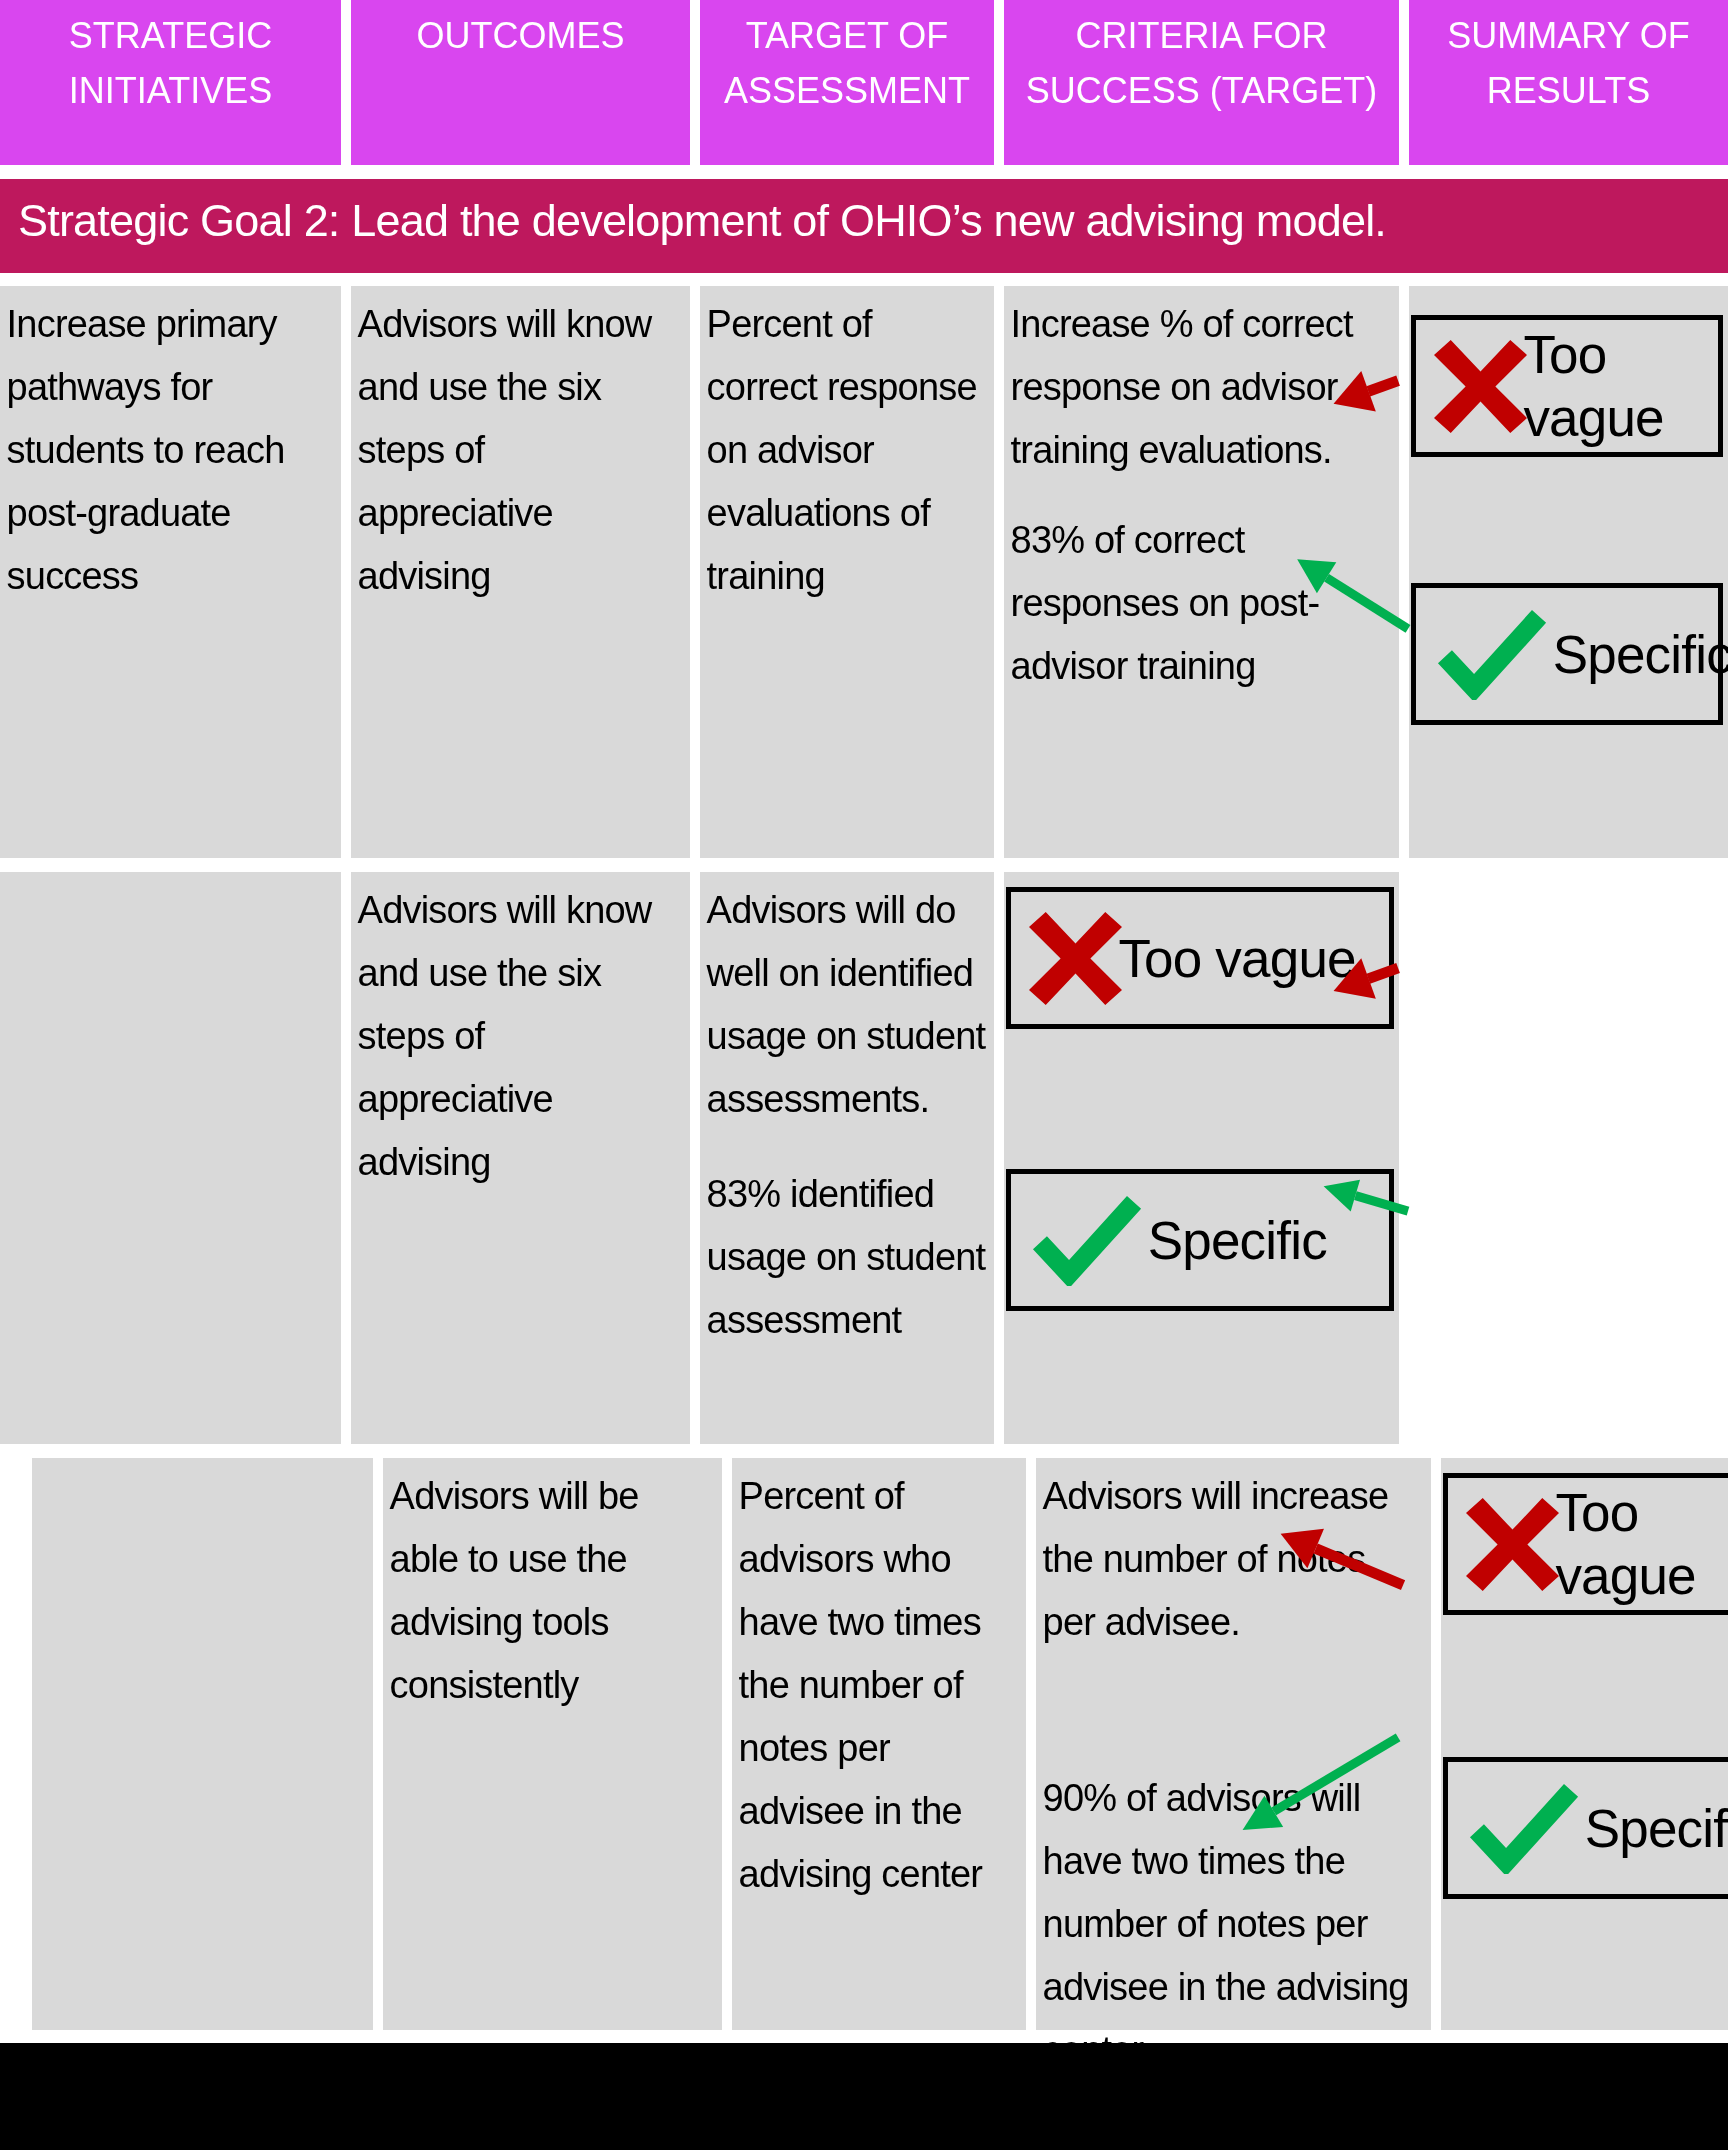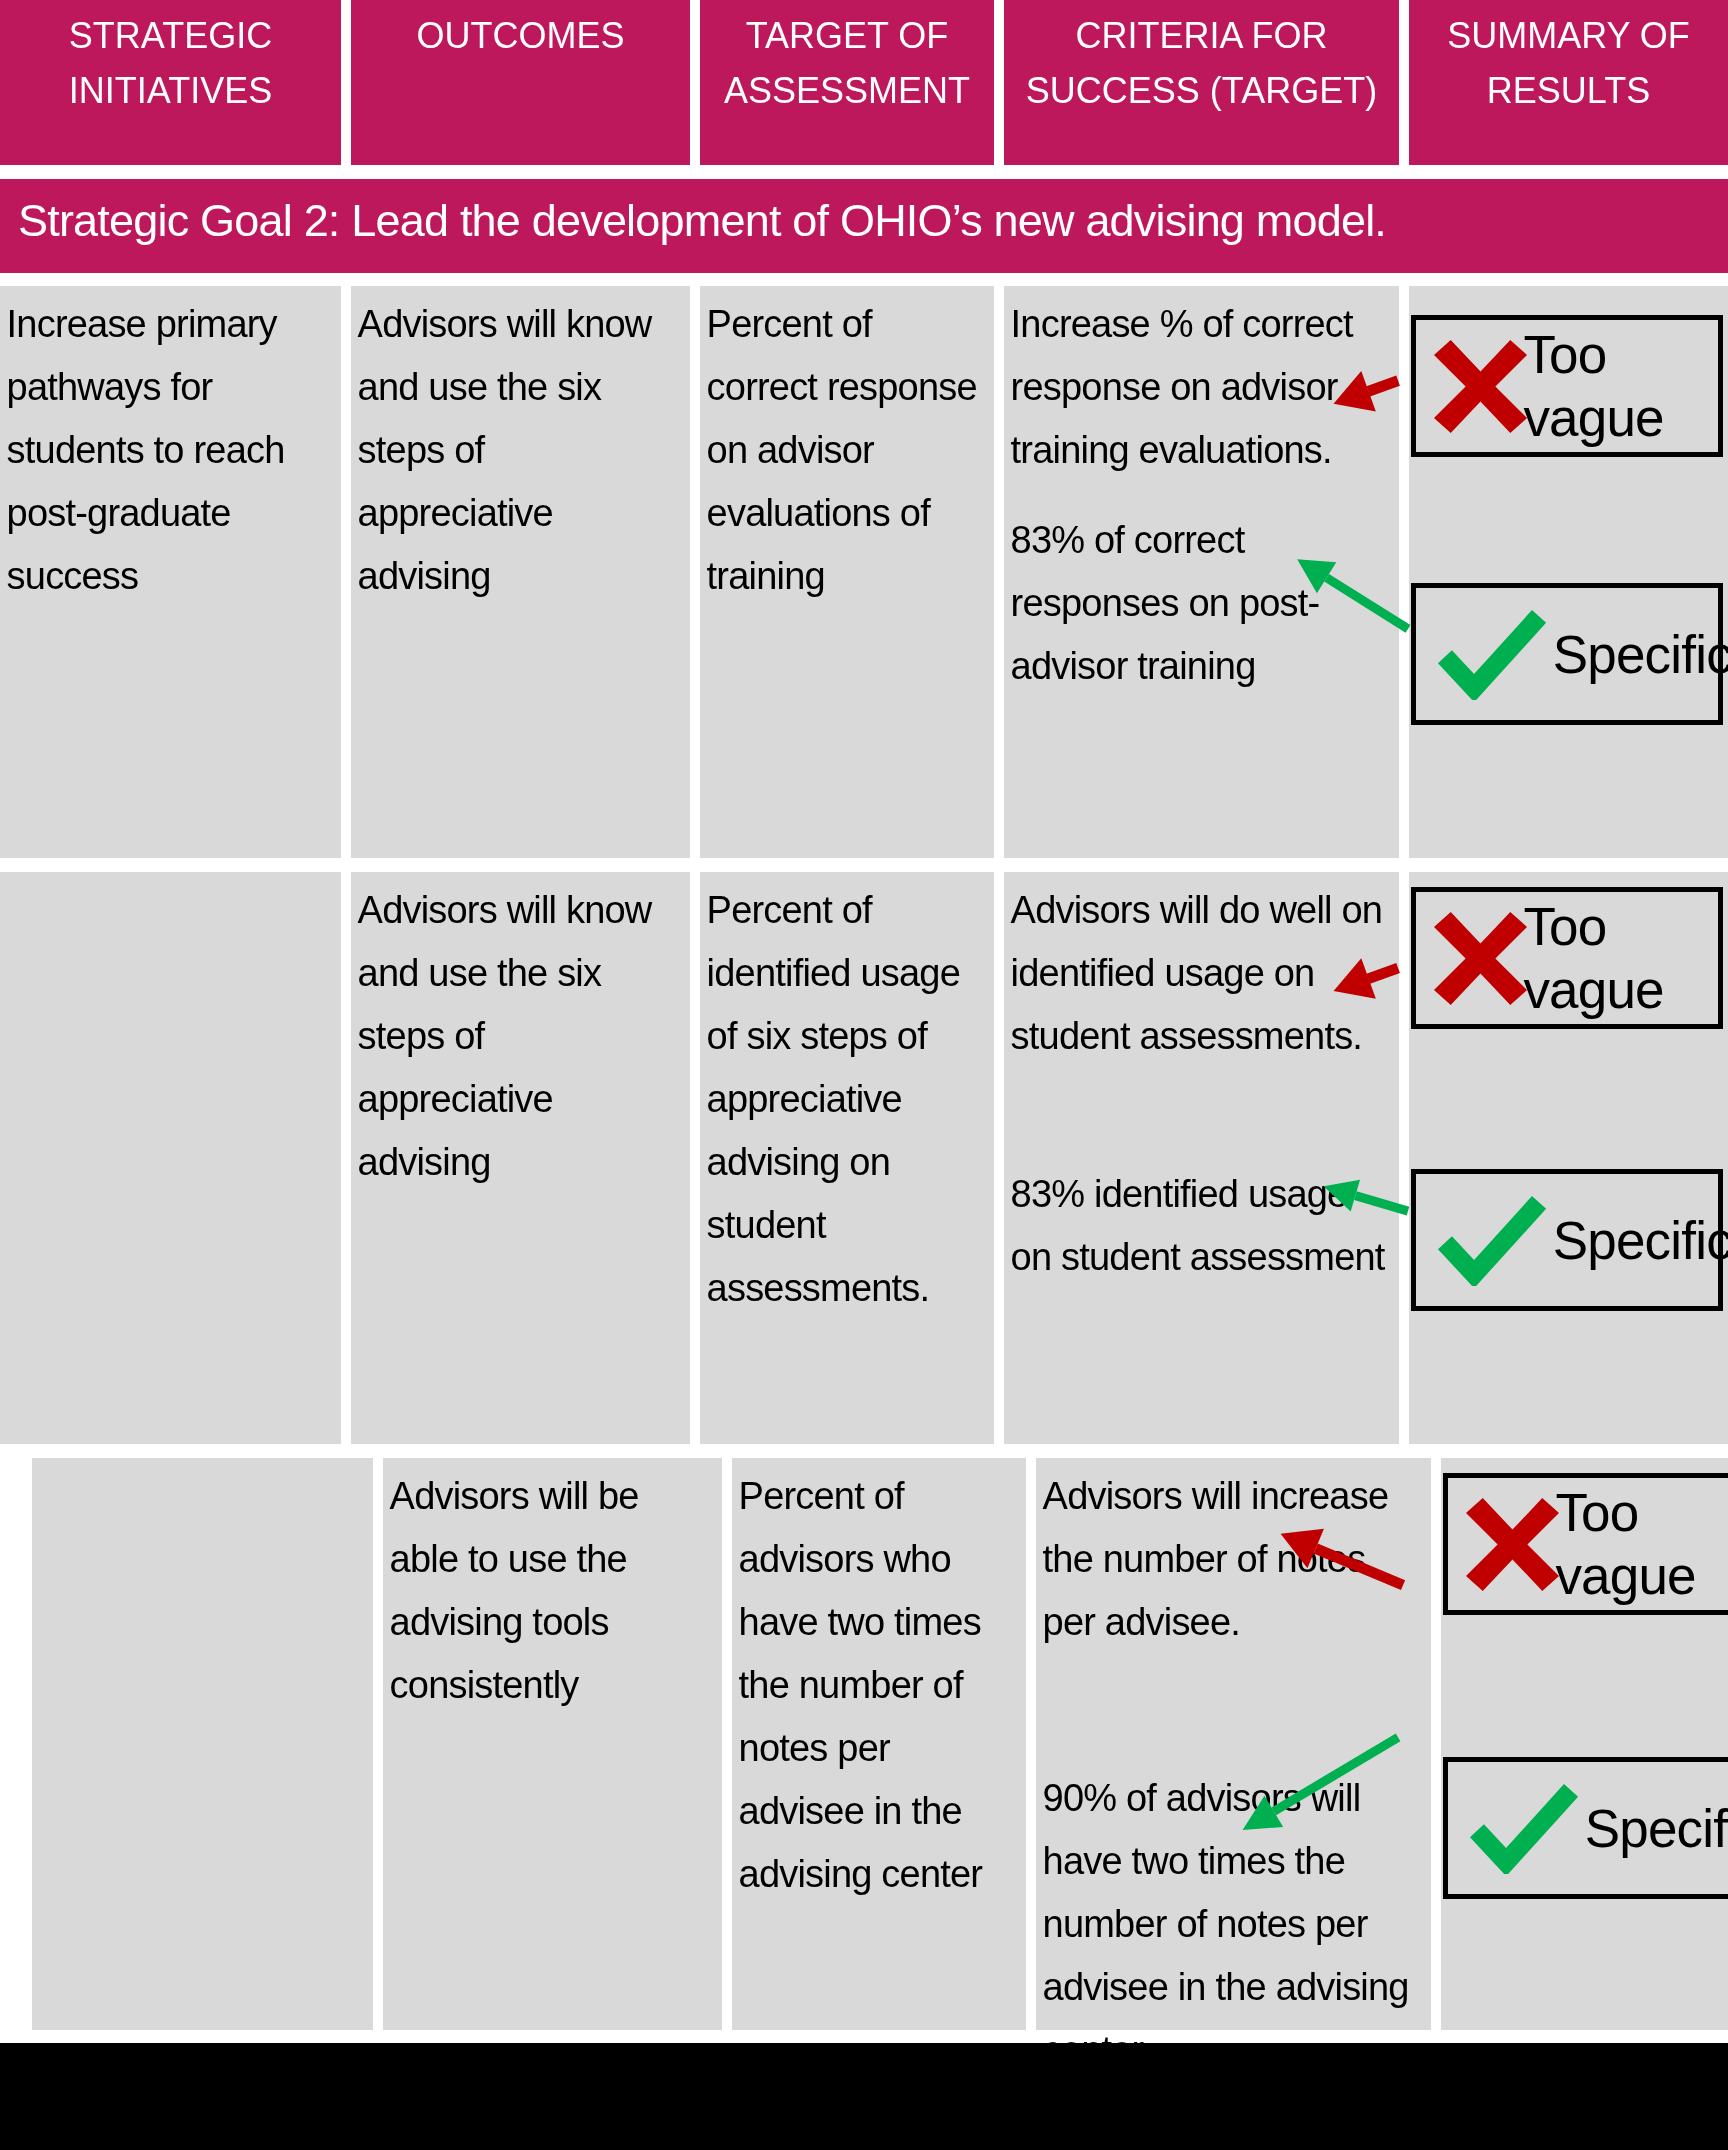--- a/index.html
+++ b/index.html
@@ -14,21 +14,21 @@
   }
   .grid5{
     position:absolute;left:0;width:1729px;
     display:grid;
     grid-template-columns:341px 339px 294px 395px 319px;
     column-gap:10px;
   }
   
   #header{top:0;height:165px;}
   .hcell{
-    background:#be185d;color:#ffffff;
+    background:#d946ef;color:#ffffff;
     text-align:center;
     font-size:36px;line-height:55px;
     padding-top:8.3px;
     letter-spacing:0;
   }
   
   #banner{
     position:absolute;left:0;top:179px;width:1729px;height:94px;
     background:#be185d;color:#ffffff;
     font-size:45px;line-height:83px;
@@ -107,21 +107,20 @@
           <polyline points="8,42 34,70 92,6" stroke="#00b050" stroke-width="17" fill="none"></polyline>
         </svg>
         <span class="label">Specific</span>
       </div>
     </div>
   </div>
 
   <div class="grid5 brow r2" style="top:872px;">
     <div class="cell"></div>
     <div class="cell">Advisors will know and use the six steps of appreciative advising</div>
-    <div class="cell">Percent of identified usage of six steps of appreciative advising on student assessments.</div>
     <div class="cell">
       <div>Advisors will do well on identified usage on student assessments.</div>
       <div class="spec-text">83% identified usage on student assessment</div>
     </div>
     <div class="cell summary">
       <div class="badge tv">
         <svg class="xicon" viewBox="0 0 100 100">
           <polygon points="18,0 50,34 82,0 100,16 66,50 100,84 82,100 50,66 18,100 0,84 34,50 0,16" fill="#c00000"></polygon>
         </svg>
         <span class="label">Too vague</span>

